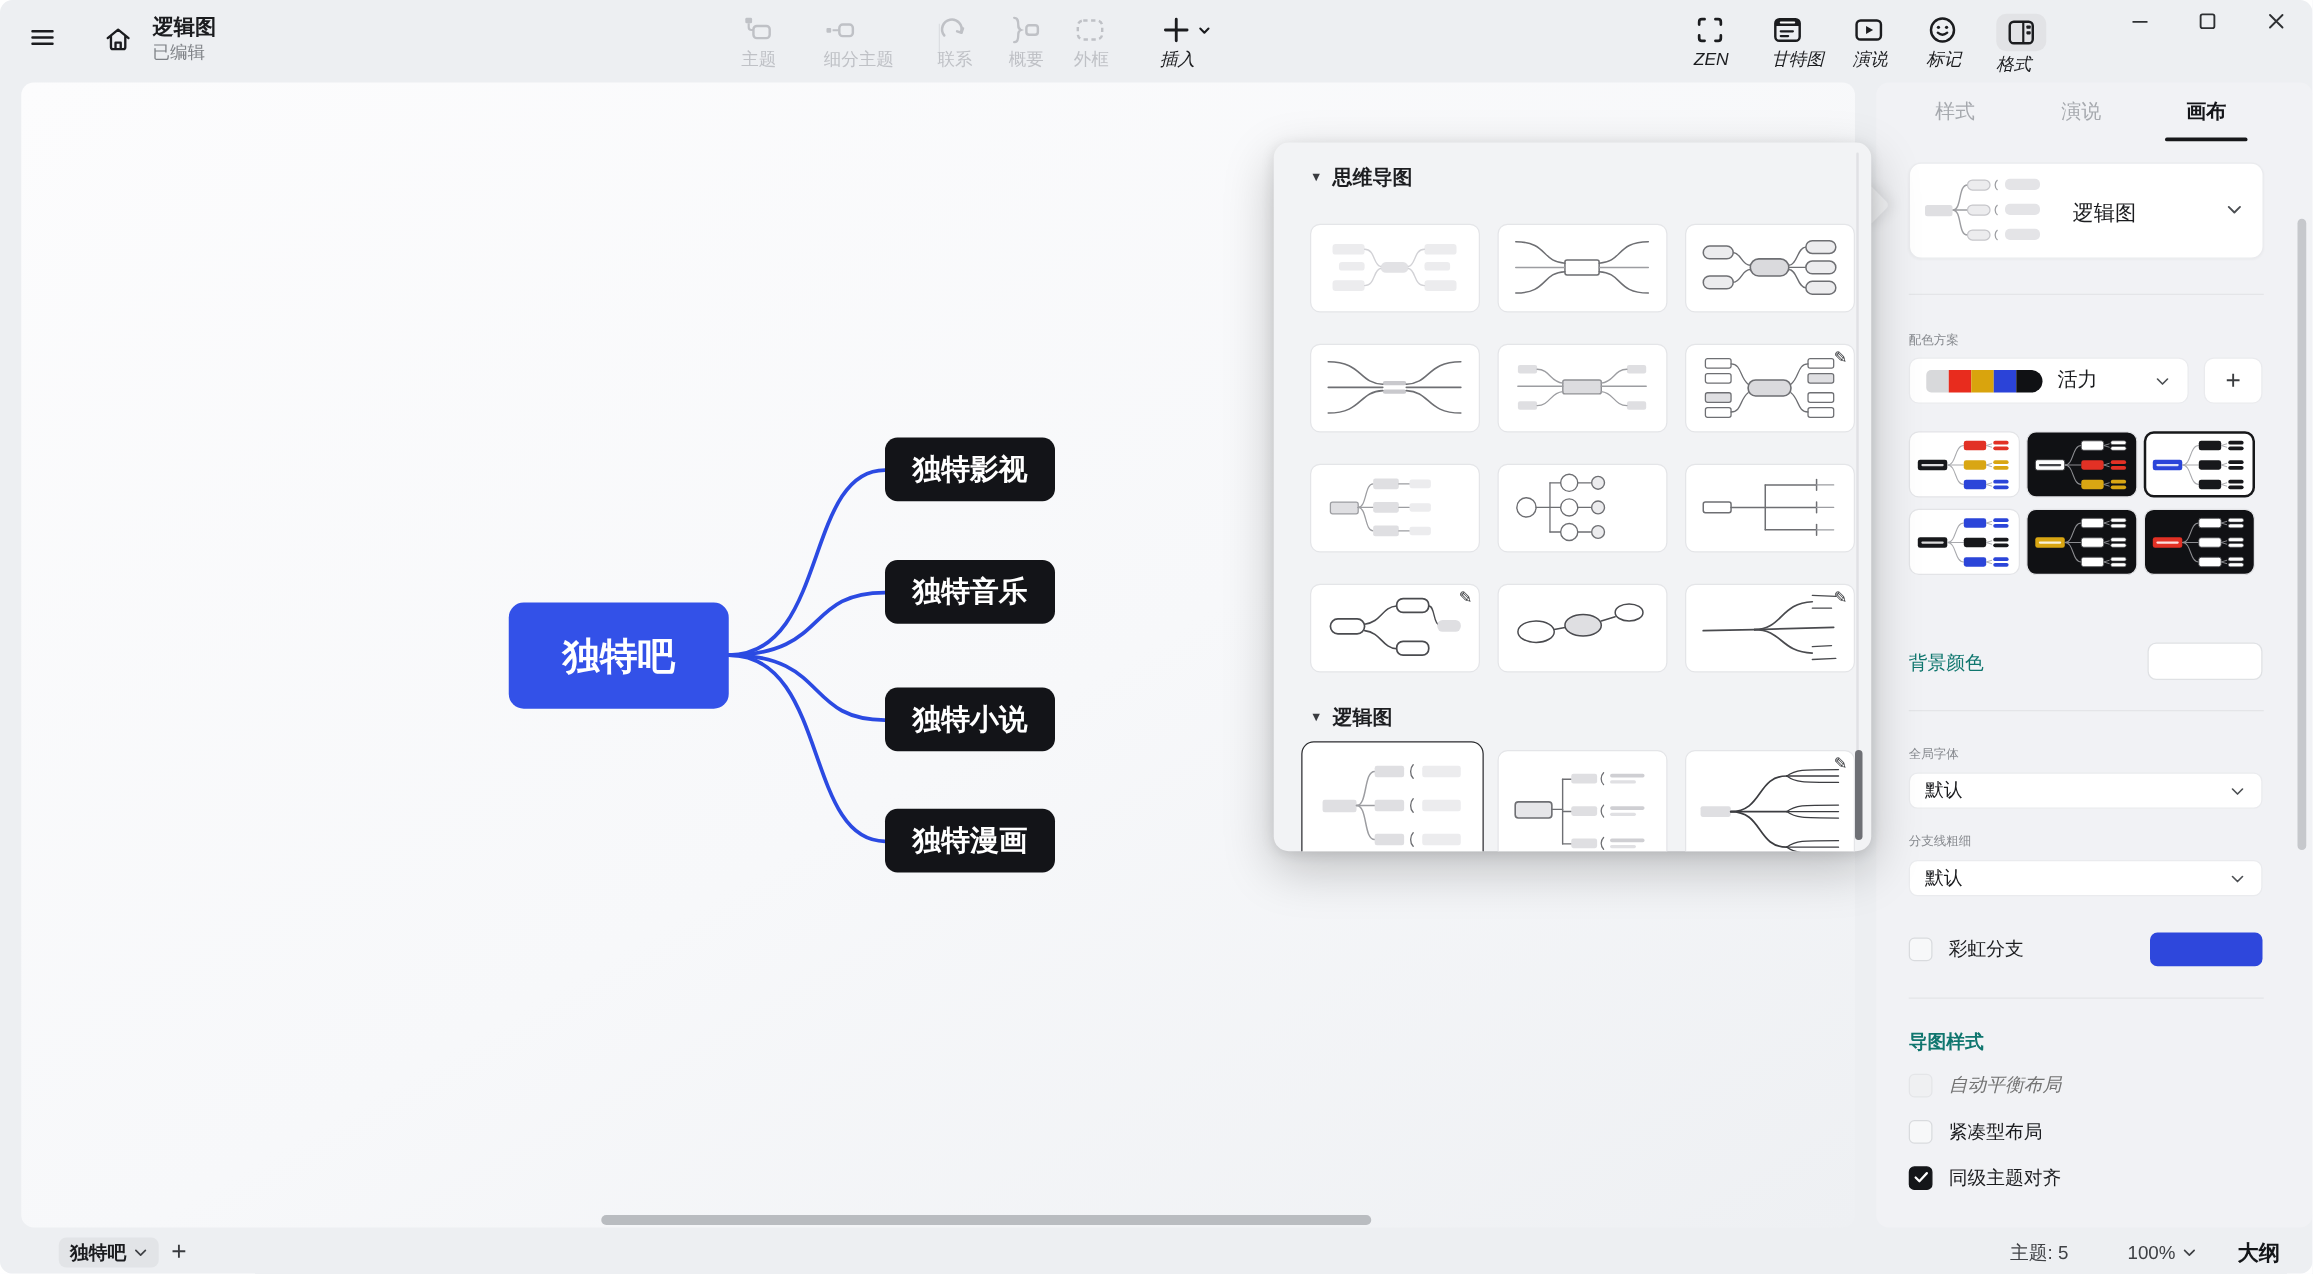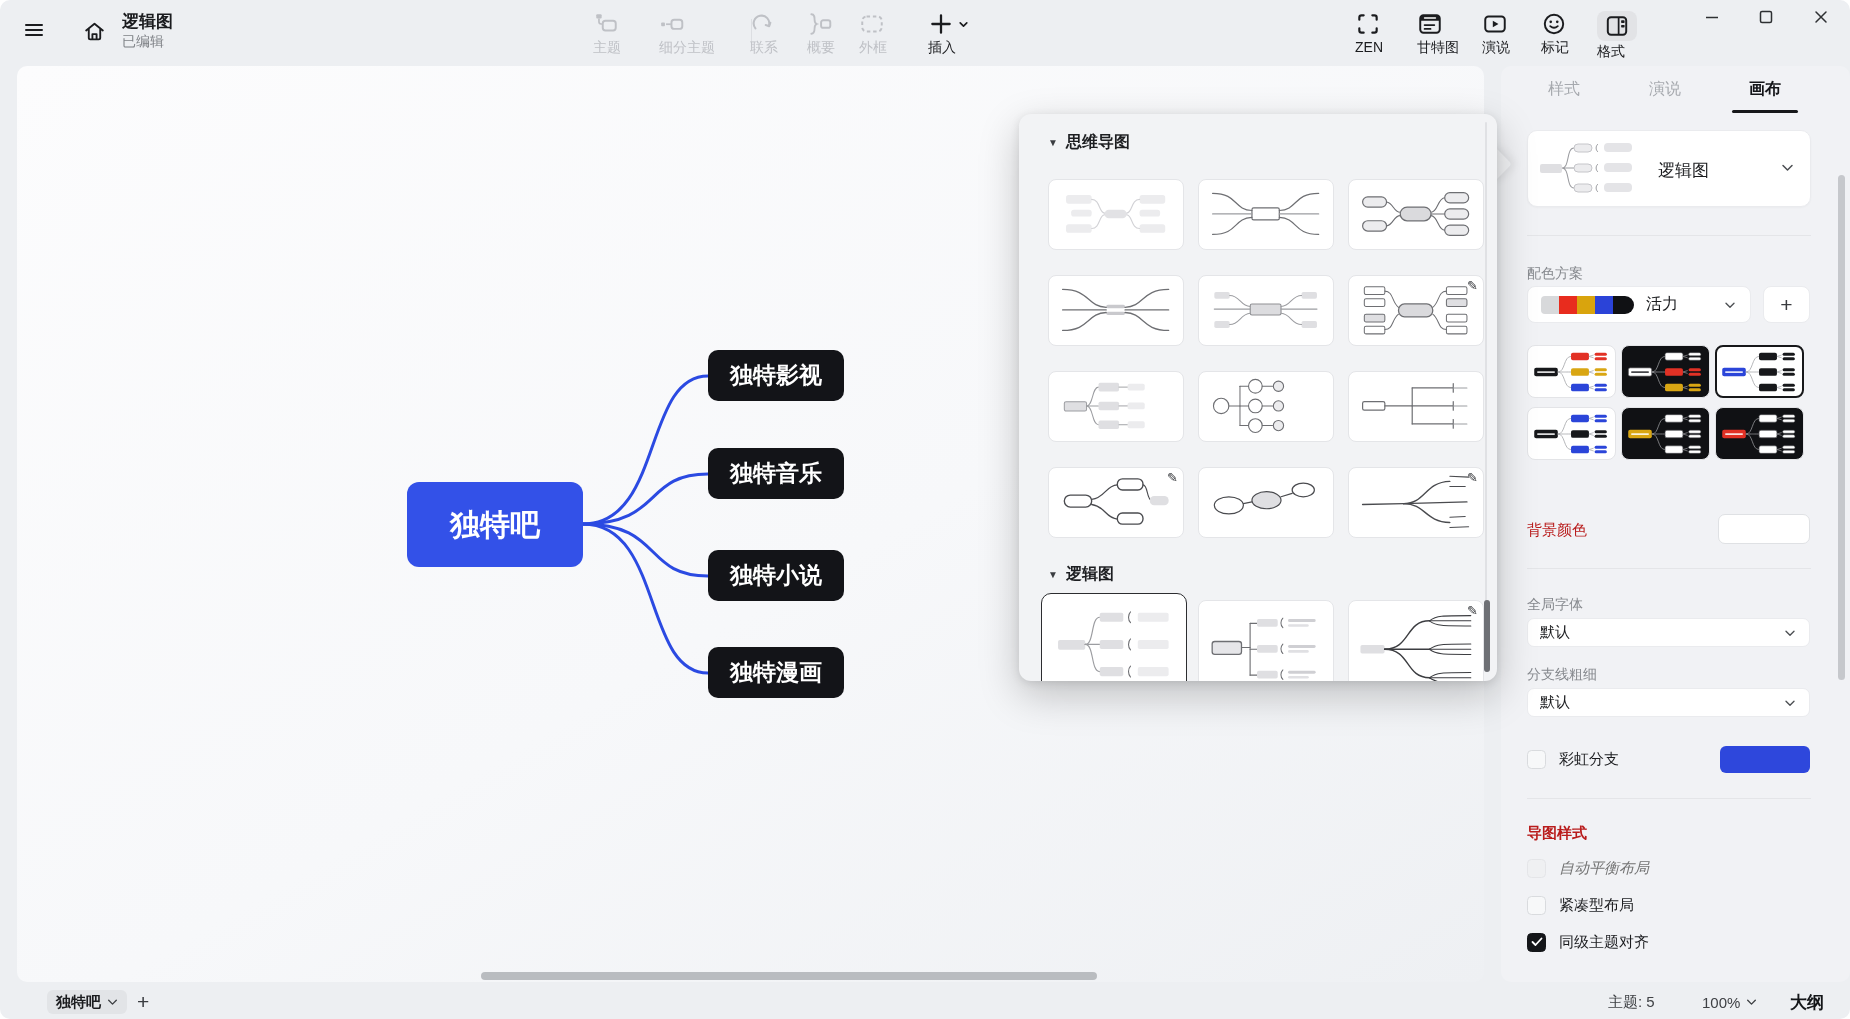--- a/index.html
+++ b/index.html
@@ -4,21 +4,21 @@
 <style>
   html,body{margin:0;padding:0;background:#fff;font-family:"Liberation Sans","DejaVu Sans",sans-serif;}
   #app{position:relative;width:1850px;height:1019px;background:#edeff2;border-radius:10px;overflow:hidden;}
   
   .iconbtn{position:absolute;display:flex;align-items:center;justify-content:center;border-radius:8px;cursor:pointer;}
   .title{position:absolute;left:122px;top:10px;font-size:17px;font-weight:bold;color:#1b1c1f;white-space:nowrap;}
   .subtitle{position:absolute;left:122px;top:33px;font-size:14px;color:#7e8186;white-space:nowrap;}
   .toolbtn{position:absolute;top:11px;width:96px;display:flex;flex-direction:column;align-items:flex-start;gap:2px;cursor:default;}
   .toolbtn .lbl{font-size:14px;white-space:nowrap;}
   .toolbtn.disabled .lbl{color:#bfc1c6;}
-  .toolbtn.enabled .lbl{color:#1b1c1f;}
+  .toolbtn.enabled .lbl{color:#1b1c1f;font-style:italic;}
   .vdiv{position:absolute;width:1px;background:#dcdee2;}
   .bubble{background:#e2e3e6;border-radius:8px;padding:2px 7px;display:flex;align-items:center;justify-content:center;}
   .winbtn{position:absolute;top:2px;width:32px;height:30px;display:flex;align-items:center;justify-content:center;cursor:pointer;}
   
   #canvas{position:absolute;left:17px;top:66px;width:1467px;height:916px;border-radius:10px;background:linear-gradient(150deg,#fcfcfd 0%,#f7f8fa 55%,#eef0f3 100%);overflow:hidden;}
   #hscroll{position:absolute;left:464px;top:906px;width:616px;height:8px;border-radius:4px;background:#b9bcc0;}
   
   #popup{position:absolute;left:1019px;top:114px;width:478px;height:567px;}
   #popup .arrow{position:absolute;right:-10px;top:38px;width:24px;height:24px;background:#f2f3f5;transform:rotate(45deg);border-radius:4px;box-shadow:3px -3px 10px rgba(0,0,0,.08);}
   #popup .pbody{position:absolute;inset:0;background:#f2f3f5;border-radius:12px;overflow:hidden;box-shadow:0 14px 40px rgba(0,0,0,.22),0 2px 10px rgba(0,0,0,.10);}
@@ -29,22 +29,22 @@
   .tpl-card svg{width:92%;height:88%;}
   .pencil{position:absolute;right:5px;top:3px;font-size:13px;color:#2e3034;line-height:1;}
   .pscroll-track{position:absolute;right:10px;top:8px;width:2px;height:550px;background:#e0e1e4;border-radius:2px;}
   .pscroll-thumb{position:absolute;right:7px;top:486px;width:6px;height:72px;background:#6e7075;border-radius:3px;}
   
   #sidebar{position:absolute;left:1501px;top:66px;width:349px;height:916px;background:#f1f2f5;border-radius:10px;}
   .tab{position:absolute;top:13px;width:58px;text-align:center;font-size:16px;color:#a6a9ae;cursor:pointer;white-space:nowrap;}
   .tab.active{color:#141519;font-weight:bold;}
   .tab-underline{position:absolute;left:231px;top:44px;width:66px;height:3px;border-radius:2px;background:#17181a;}
   .card{position:absolute;background:#fff;border:1px solid #eaebee;border-radius:10px;box-sizing:border-box;box-shadow:0 1px 2px rgba(0,0,0,.03);}
-  .slabel{position:absolute;font-size:14px;color:#85888d;white-space:nowrap;}
-  .blabel{position:absolute;font-size:15px;color:#b91c1c;white-space:nowrap;}
+  .slabel{position:absolute;font-size:10px;color:#85888d;white-space:nowrap;}
+  .blabel{position:absolute;font-size:15px;color:#0f766e;white-space:nowrap;}
   .select{position:absolute;background:#fff;border:1px solid #eaebee;border-radius:8px;box-sizing:border-box;display:flex;align-items:center;cursor:pointer;}
   .select .val{font-size:15px;color:#1b1c1f;white-space:nowrap;}
   .hdiv{position:absolute;height:1px;background:#e4e5e8;}
   .swatchstrip{display:flex;height:18px;}
   .swatchstrip span{width:18px;height:18px;}
   .theme-card{position:absolute;width:89px;height:53px;border:1px solid #e3e4e7;border-radius:8px;box-sizing:border-box;cursor:pointer;display:flex;align-items:center;justify-content:center;overflow:hidden;}
   .theme-card.selected{border:2px solid #17181a;}
   .cbrow{position:absolute;left:26px;display:flex;align-items:center;gap:13px;height:28px;}
   .cb{width:19px;height:19px;border-radius:4.5px;box-sizing:border-box;background:#f7f8f9;border:1px solid #d9dbde;display:flex;align-items:center;justify-content:center;cursor:pointer;}
   .cb.disabled{background:#eff0f2;border-color:#e4e5e8;}

